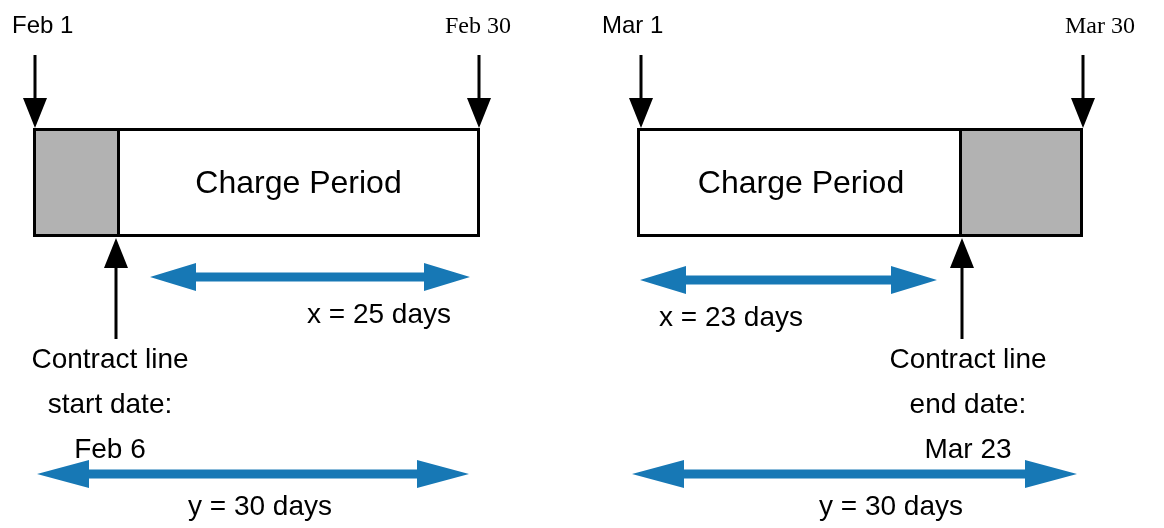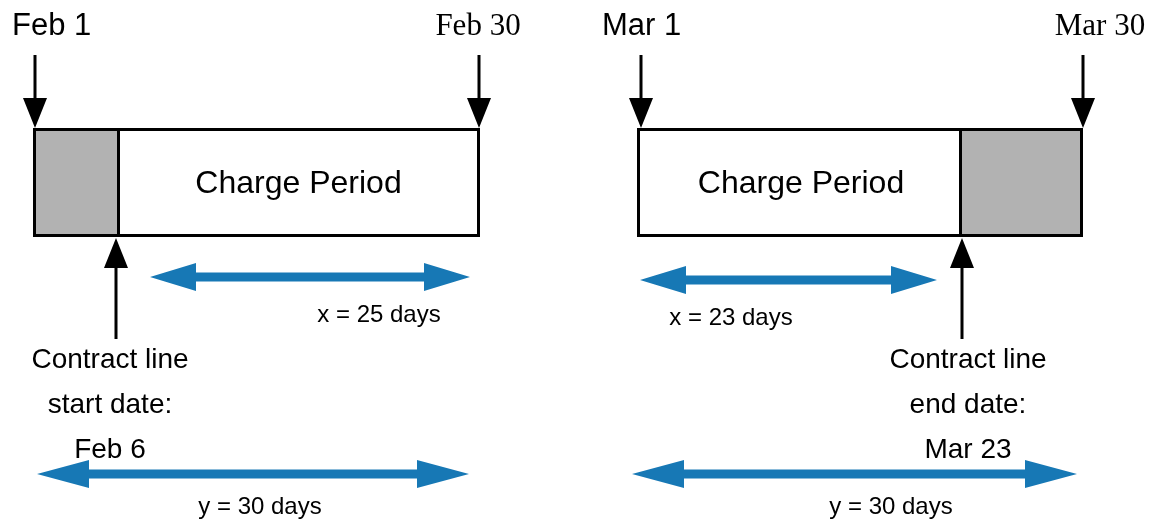--- a/index.html
+++ b/index.html
@@ -1,29 +1,29 @@
 <!DOCTYPE html>
 <html style="--arrow-blue: #1778b5; --shaded-gray: #b2b2b2; --outline-black: #000000;"><head>
 <meta charset="utf-8">
 <style>
   html,body{margin:0;padding:0;background:#fff;}
   .stage{
     position:relative;width:1164px;height:528px;background:#fff;overflow:hidden;
     font-family:"Liberation Sans",sans-serif;color:#000;
   }
   .abs{position:absolute;}
-  .date-lbl{font-size:31px;line-height:36px;white-space:nowrap;}
+  .date-lbl{font-size:24px;line-height:36px;white-space:nowrap;}
   .ctr{text-align:center;font-family:Liberation Serif, serif;}
   .bar{box-sizing:border-box;border:3px solid #000;background:#fff;}
   .seg{position:absolute;top:0;bottom:0;background:var(--shaded-gray,#b2b2b2);}
   .seg-left{left:0;border-right:3px solid #000;}
   .seg-right{right:0;border-left:3px solid #000;}
   .bar-label{display:flex;align-items:center;justify-content:center;font-size:32px;white-space:nowrap;border-radius:28px;}
   .note{font-size:28px;line-height:45px;text-align:center;white-space:nowrap;}
-  .span-label{font-size:24px;line-height:36px;text-align:center;white-space:nowrap;}
+  .span-label{font-size:28px;line-height:36px;text-align:center;white-space:nowrap;}
   svg{display:block;}
   .blk{fill:#000;}
   .blu{fill:var(--arrow-blue,#1778b5);}
 </style>
 </head>
 <body>
 
 <div class="stage">
 
   <div>

